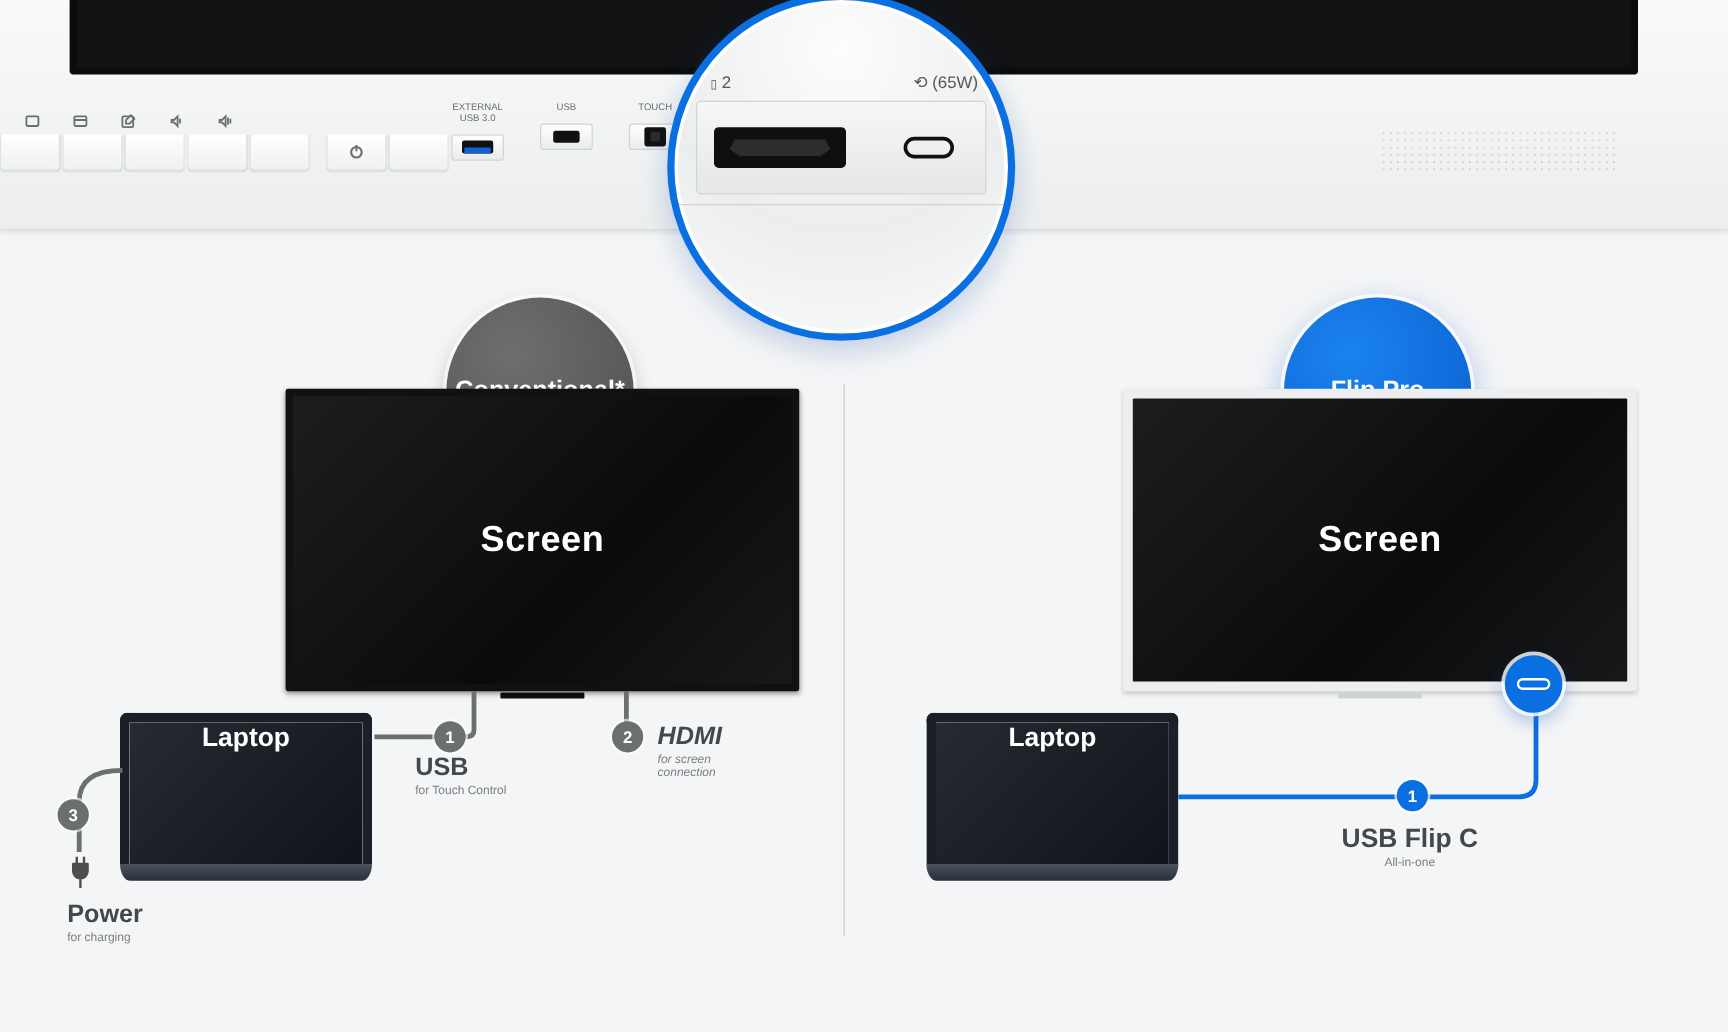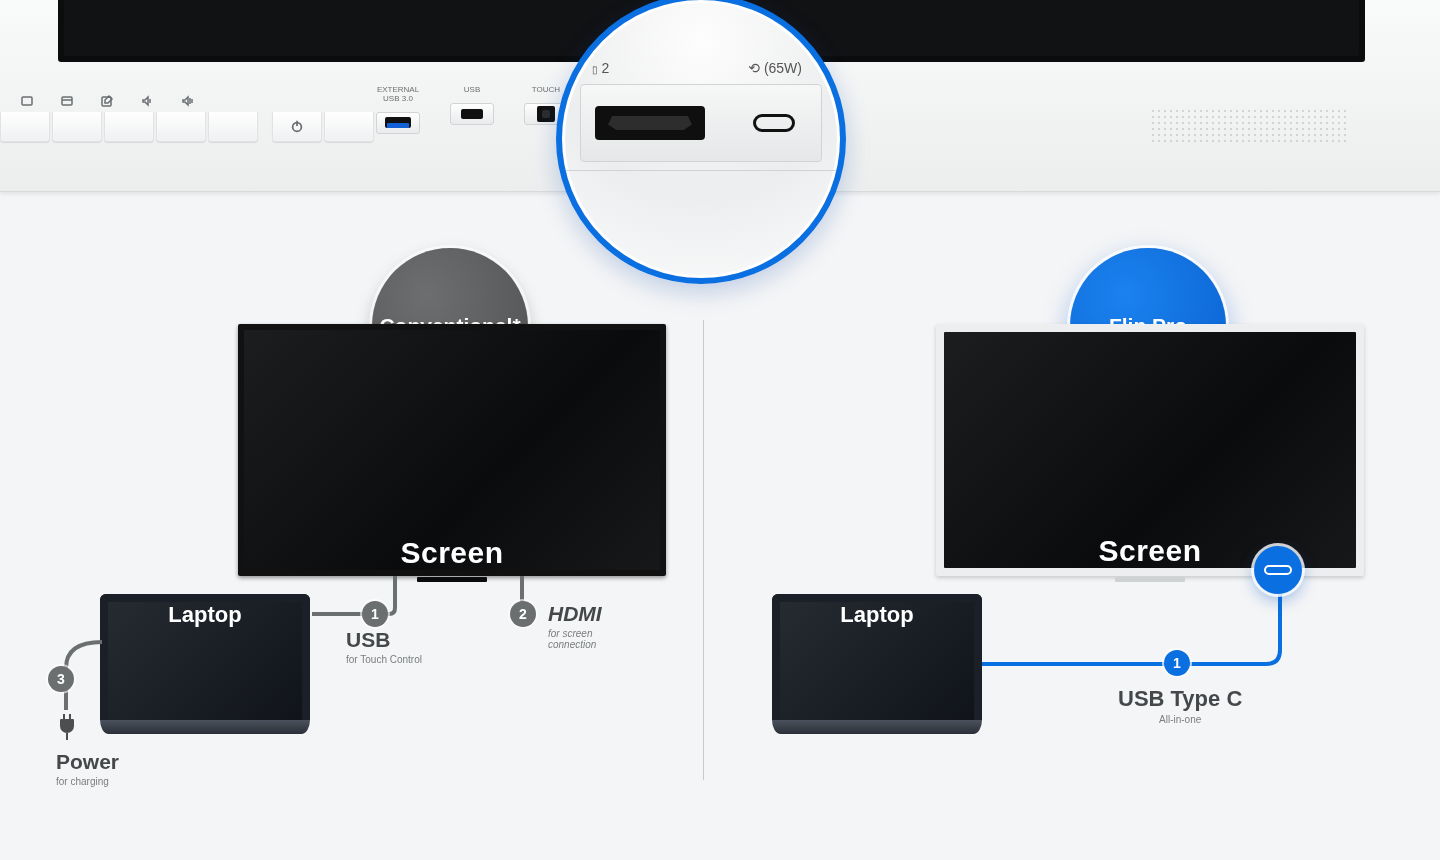--- a/index.html
+++ b/index.html
@@ -39,35 +39,35 @@
     radial-gradient(circle, #b7bbbc 1px, transparent 1.2px) 0 0 / 6px 6px; opacity:.55; border-radius:2px; }
 
   
   .mag { position:absolute; left:556px; top:-6px; width:290px; height:290px; border-radius:50%; border:6px solid #0a6fe0; background:radial-gradient(circle at 50% 15%, #fdfdfd, #ecedee 55%, #fafbfb 100%); box-shadow: 0 0 0 3px #fff inset, 0 8px 24px rgba(8,70,170,.22); overflow:hidden; }
   .mag .mag-inner { position:absolute; inset:0; }
   .mag .mag-body { position:absolute; left:18px; right:18px; top:84px; height:78px; background:linear-gradient(#f6f7f7,#e5e7e8); border:1px solid #d1d4d5; border-radius:4px; display:flex; align-items:center; justify-content:space-between; padding:0 26px 0 14px; }
   .mag .hdmi-port-lg { width:110px; height:34px; background:#0f0f10; border-radius:4px; display:flex; align-items:center; justify-content:center; }
   .mag .hdmi-port-lg::after { content:""; width:84px; height:14px; background:#2d2d2e; clip-path: polygon(5% 0,95% 0,100% 60%,90% 100%,10% 100%,0 60%); }
   .mag .usbc-lg { width:42px; height:18px; border:3px solid #111; border-radius:12px; }
   .mag .top-annot { position:absolute; top:60px; left:30px; font-size:14px; color:#555; }
-  .mag .top-annot-r { position:absolute; top:60px; right:38px; font-size:14px; color:#555; }
+  .mag .top-annot-r { position:absolute; top:60px; right:25px; font-size:14px; color:#555; }
   .mag .surface-line { position:absolute; left:0; right:0; top:170px; height:1px; background:#d0d3d4; }
   .mag .usb-c-label { position:absolute; left:0; right:0; top:206px; text-align:center; color:#0a6fe0; font-weight:700; font-size:22px; letter-spacing:.3px; }
 
   
   .divider { position:absolute; left:703px; top:320px; width:1px; height:460px; background:#c7cacb; }
 
   .badge-circle { position:absolute; width:156px; height:156px; border-radius:50%; display:flex; align-items:center; justify-content:center; color:#fff; font-weight:600; font-size:21px; box-shadow: 0 0 0 3px rgba(255,255,255,.65), 0 8px 18px rgba(0,0,0,.25); }
   .badge-gray { background: radial-gradient(circle at 35% 30%, #6c6e70, #4e5052); left:372px; top:248px; }
   .badge-blue { background: radial-gradient(circle at 35% 30%, #1a82ee, #0a5fcf); left:1070px; top:248px; box-shadow: 0 0 0 3px rgba(255,255,255,.8), 0 10px 28px rgba(10,90,210,.4); }
 
   .tv { position:absolute; width:428px; height:252px; top:324px; border-radius:2px; }
   .tv-frame-dark { background:#111; box-shadow: 0 2px 4px rgba(0,0,0,.4); left:238px; }
   .tv-frame-light { background:#eceeef; box-shadow: 0 2px 4px rgba(0,0,0,.18); left:936px; }
-  .tv-screen { position:absolute; inset:6px; border-radius:1px; background: linear-gradient(135deg, #1b1d1f 0%, #0a0b0c 60%, #17181a 100%); display:flex; align-items:flex-end; justify-content:center; }
+  .tv-screen { position:absolute; inset:6px; border-radius:1px; background: linear-gradient(135deg, #1b1d1f 0%, #0a0b0c 60%, #17181a 100%); display:flex; align-items:center; justify-content:center; }
   .tv-frame-light .tv-screen { inset:8px; }
   .screen-label { color:#fff; font-weight:600; font-size:30px; letter-spacing:.5px; }
   .tv-stand { position:absolute; left:50%; transform:translateX(-50%); bottom:-6px; width:70px; height:5px; background:#0b0c0d; border-radius:1px; }
   .tv-frame-light .tv-stand { background:#cfd2d3; }
 
   
   .laptop { position:absolute; width:210px; }
   .lap-screen { height:126px; background: linear-gradient(135deg,#262a31,#10131a); border:8px solid #1b2028; border-bottom:none; border-radius:6px 6px 0 0; display:flex; align-items:flex-start; justify-content:center; }
   .lap-label { color:#fff; font-weight:600; font-size:22px; }
   .lap-base { height:14px; background: linear-gradient(#4b525d, #2a2f37); border-radius:0 0 10px 10px / 0 0 16px 16px; position:relative; }
@@ -260,15 +260,15 @@
 <svg class="bline" style="left:960px; top:556px; width:340px; height:140px;" viewBox="0 0 340 140">
   <path d="M22 108 H306 Q320 108 320 94 V26"></path>
 </svg>
 <div class="usbc-jack" style="left:1254px; top:546px;">
     <div class="slot"></div>
   </div>
 <div class="bdot" style="left:1164px; top:650px;">
     <span>1</span>
   </div>
 <div class="usbc-callout">
-  <div class="callout-title">USB Type C</div>
+  <div class="callout-title">USB Flip C</div>
   <div class="callout-sub">All-in-one</div>
 </div>
 
 </body></html>

